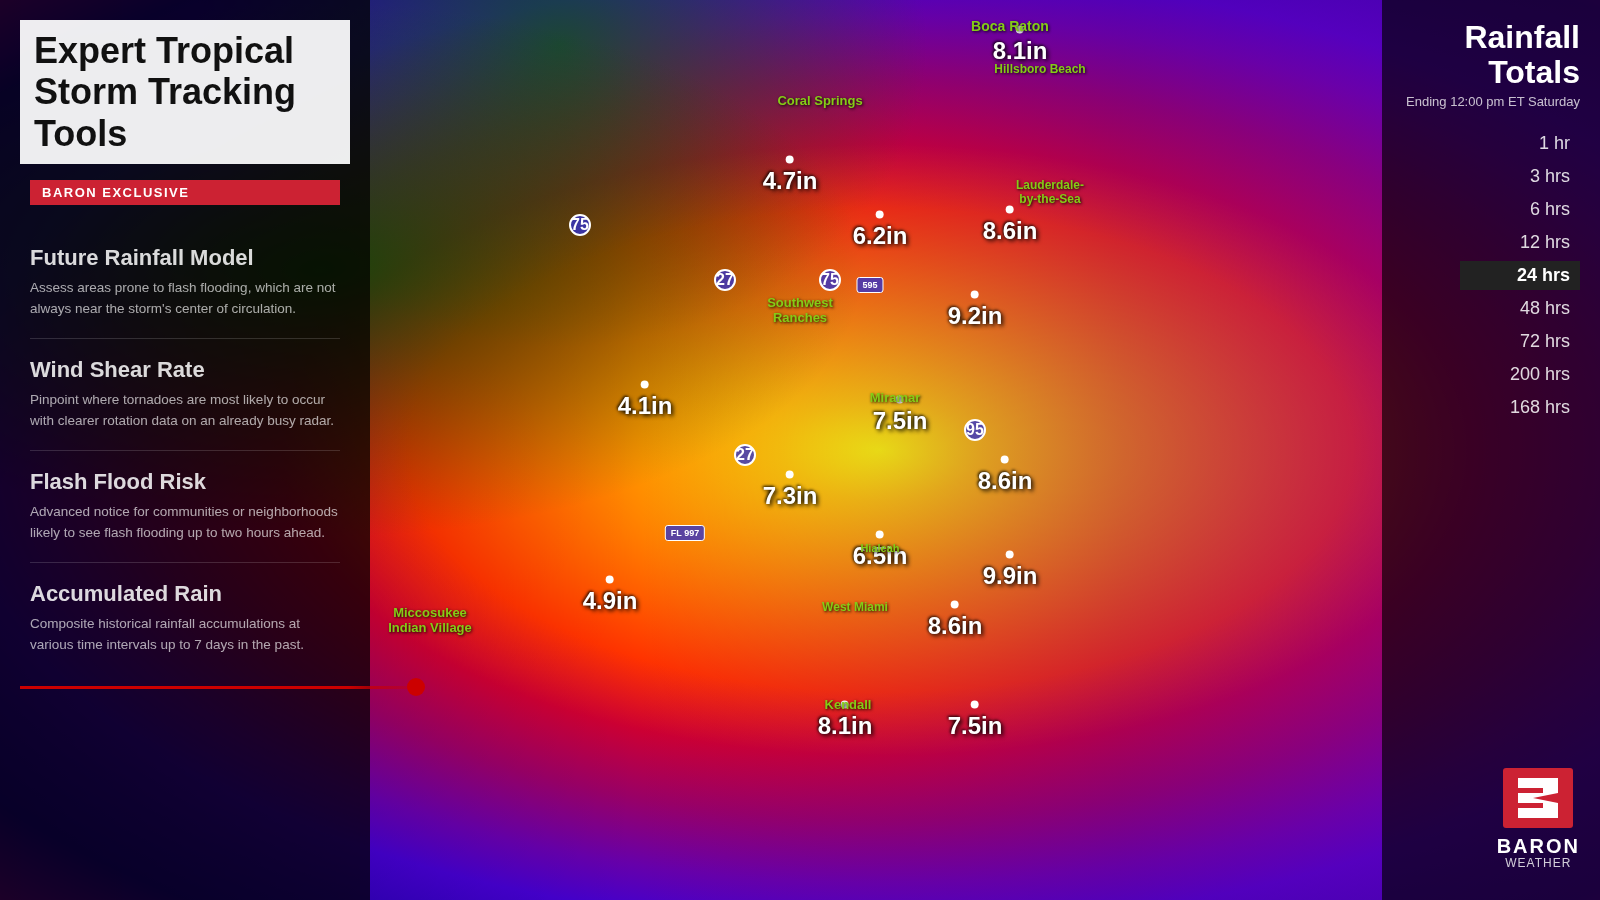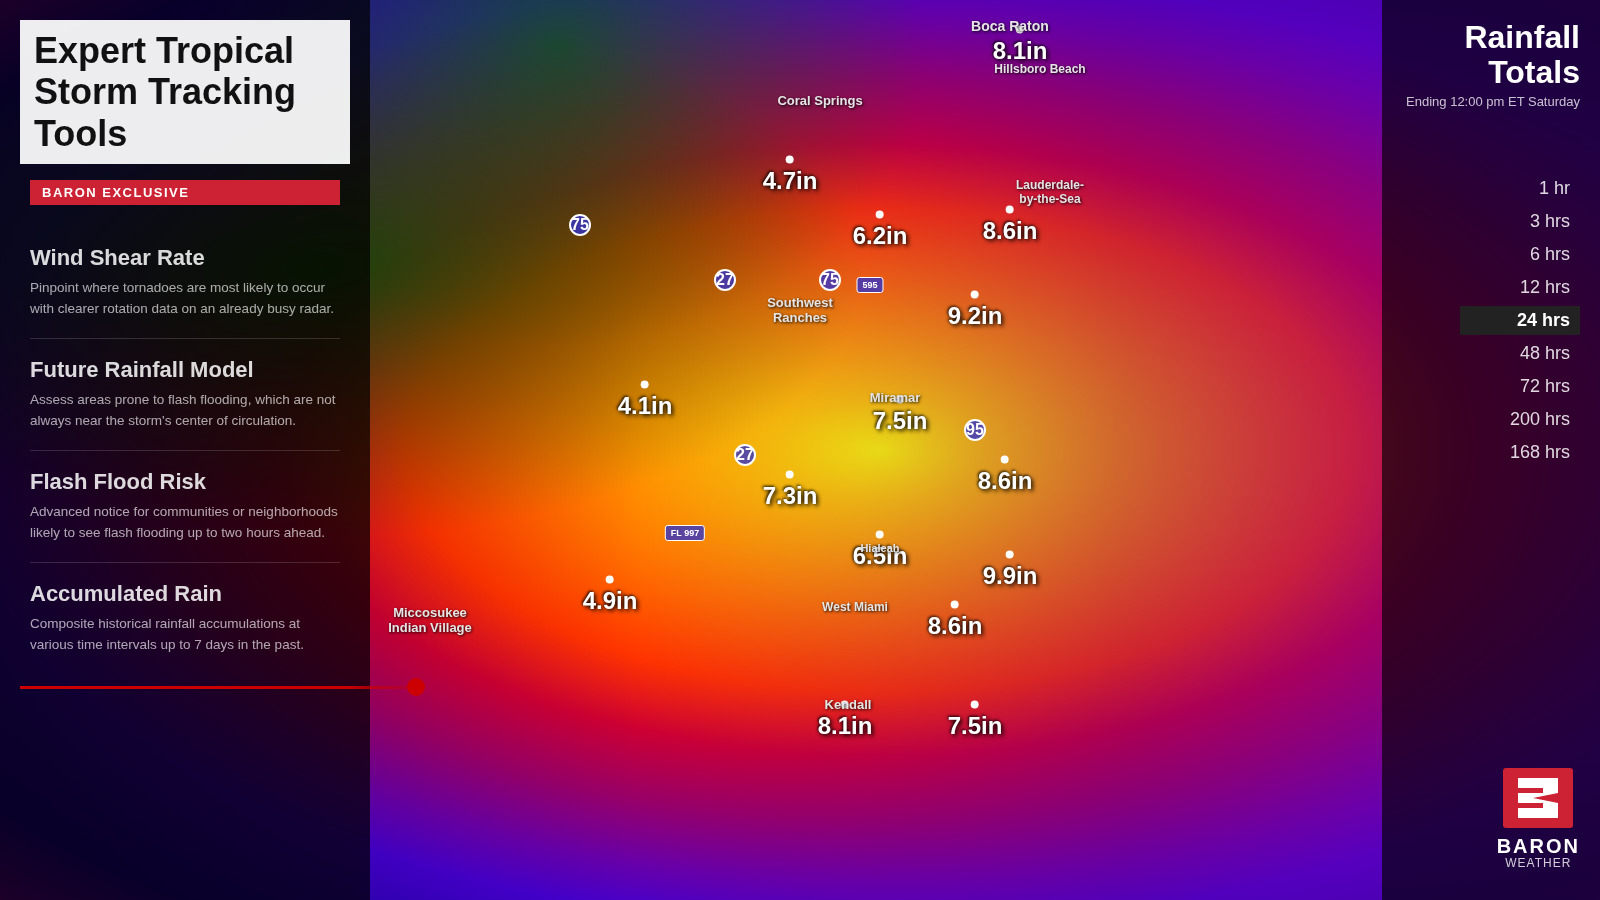--- a/index.html
+++ b/index.html
@@ -128,21 +128,20 @@
       color: rgba(255,255,255,0.75);
       text-align: right;
       margin-bottom: 20px;
     }
 
     .time-options {
       display: flex;
       flex-direction: column;
       gap: 4px;
       align-items: flex-end;
-      margin-top: 45px;
     }
 
     .time-option {
       font-size: 18px;
       color: rgba(255,255,255,0.85);
       text-align: right;
       padding: 4px 10px;
       cursor: pointer;
       min-width: 120px;
     }
@@ -192,21 +191,21 @@
 
     .rain-label-container {
       display: flex;
       flex-direction: column;
       align-items: center;
     }
 
     
     .city-label {
       position: absolute;
-      color: #e5e5e5;
+      color: #84cc16;
       font-size: 13px;
       font-weight: 600;
       text-shadow: 1px 1px 3px rgba(0,0,0,0.9);
       text-align: center;
     }
 
     
     .road-marker {
       position: absolute;
       background: rgba(50,50,200,0.8);
@@ -238,27 +237,27 @@
 <body>
 
 <div class="map-bg"></div>
 <div class="map-overlay"></div>
 
 <div class="left-panel">
   <div class="main-title">Expert Tropical Storm Tracking Tools</div>
   <div class="baron-badge">BARON EXCLUSIVE</div>
 
   <div class="feature-item">
+    <div class="feature-title">Future Rainfall Model</div>
+    <div class="feature-desc">Assess areas prone to flash flooding, which are not always near the storm's center of circulation.</div>
+  </div>
+
+  <div class="feature-item">
     <div class="feature-title">Wind Shear Rate</div>
     <div class="feature-desc">Pinpoint where tornadoes are most likely to occur with clearer rotation data on an already busy radar.</div>
-  </div>
-
-  <div class="feature-item">
-    <div class="feature-title">Future Rainfall Model</div>
-    <div class="feature-desc">Assess areas prone to flash flooding, which are not always near the storm's center of circulation.</div>
   </div>
 
   <div class="feature-item">
     <div class="feature-title">Flash Flood Risk</div>
     <div class="feature-desc">Advanced notice for communities or neighborhoods likely to see flash flooding up to two hours ahead.</div>
   </div>
 
   <div class="feature-item" style="position:relative;">
     <div class="feature-title">Accumulated Rain</div>
     <div class="feature-desc">Composite historical rainfall accumulations at various time intervals up to 7 days in the past.</div>

